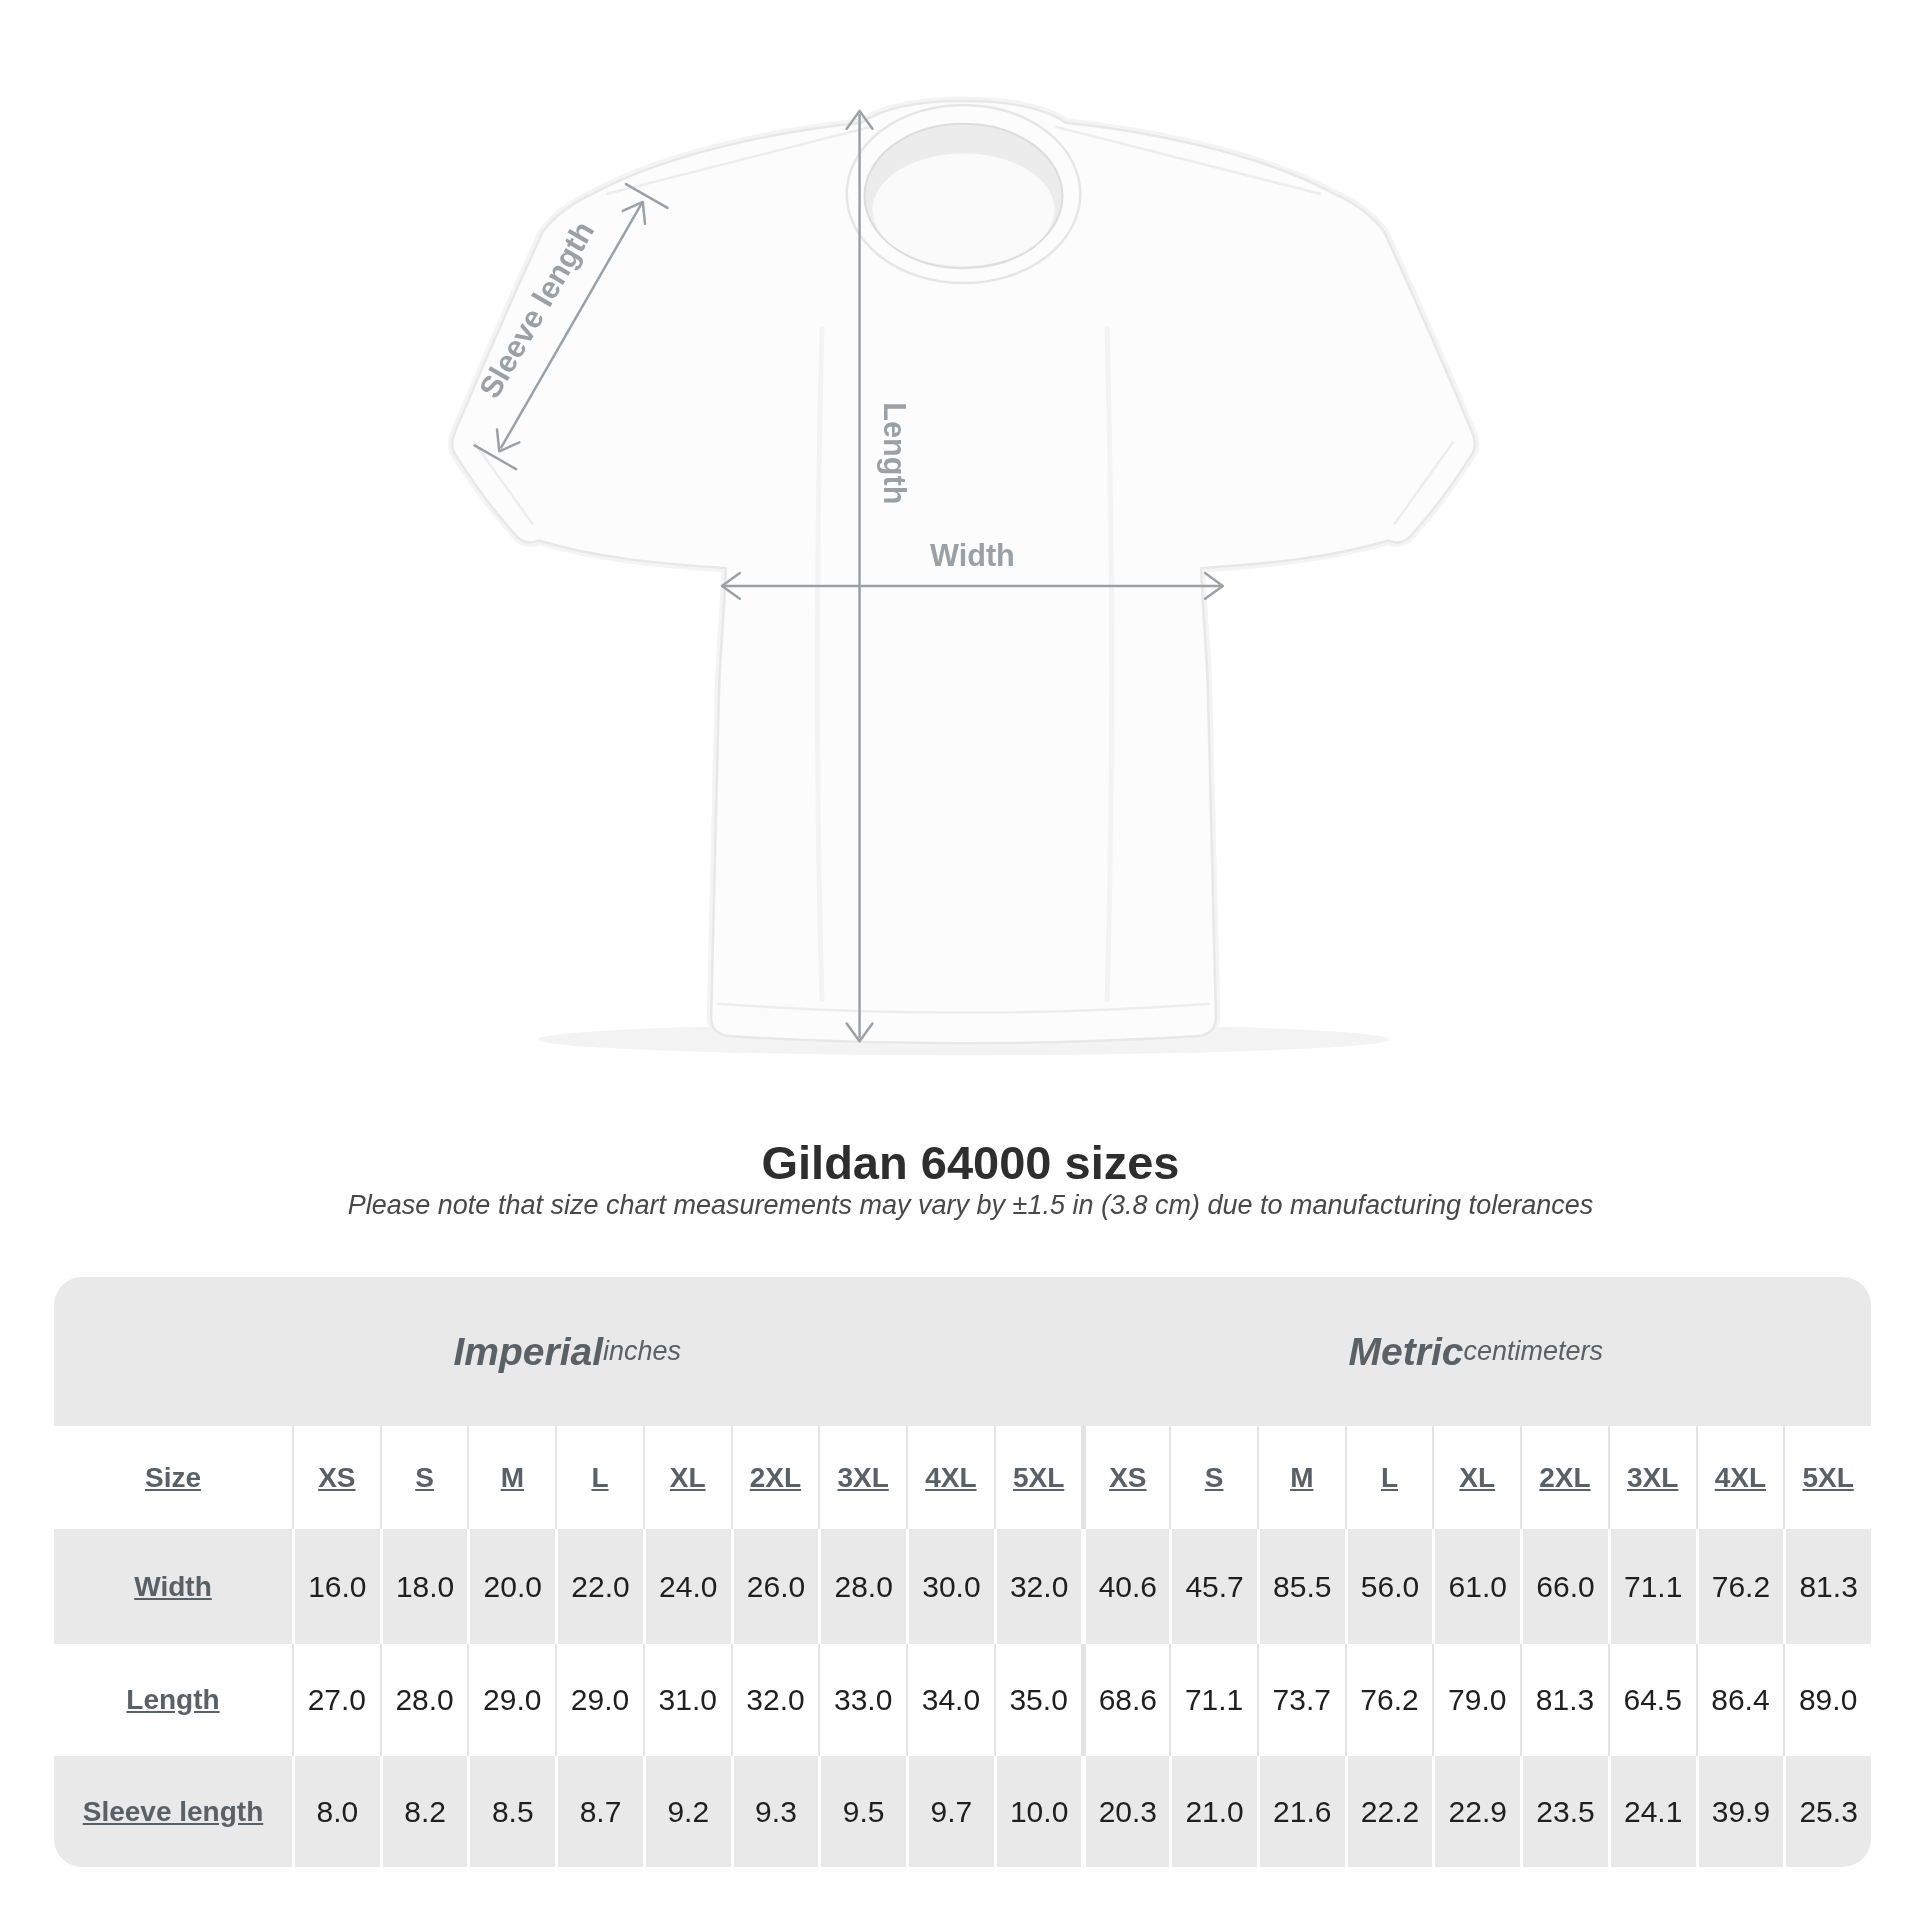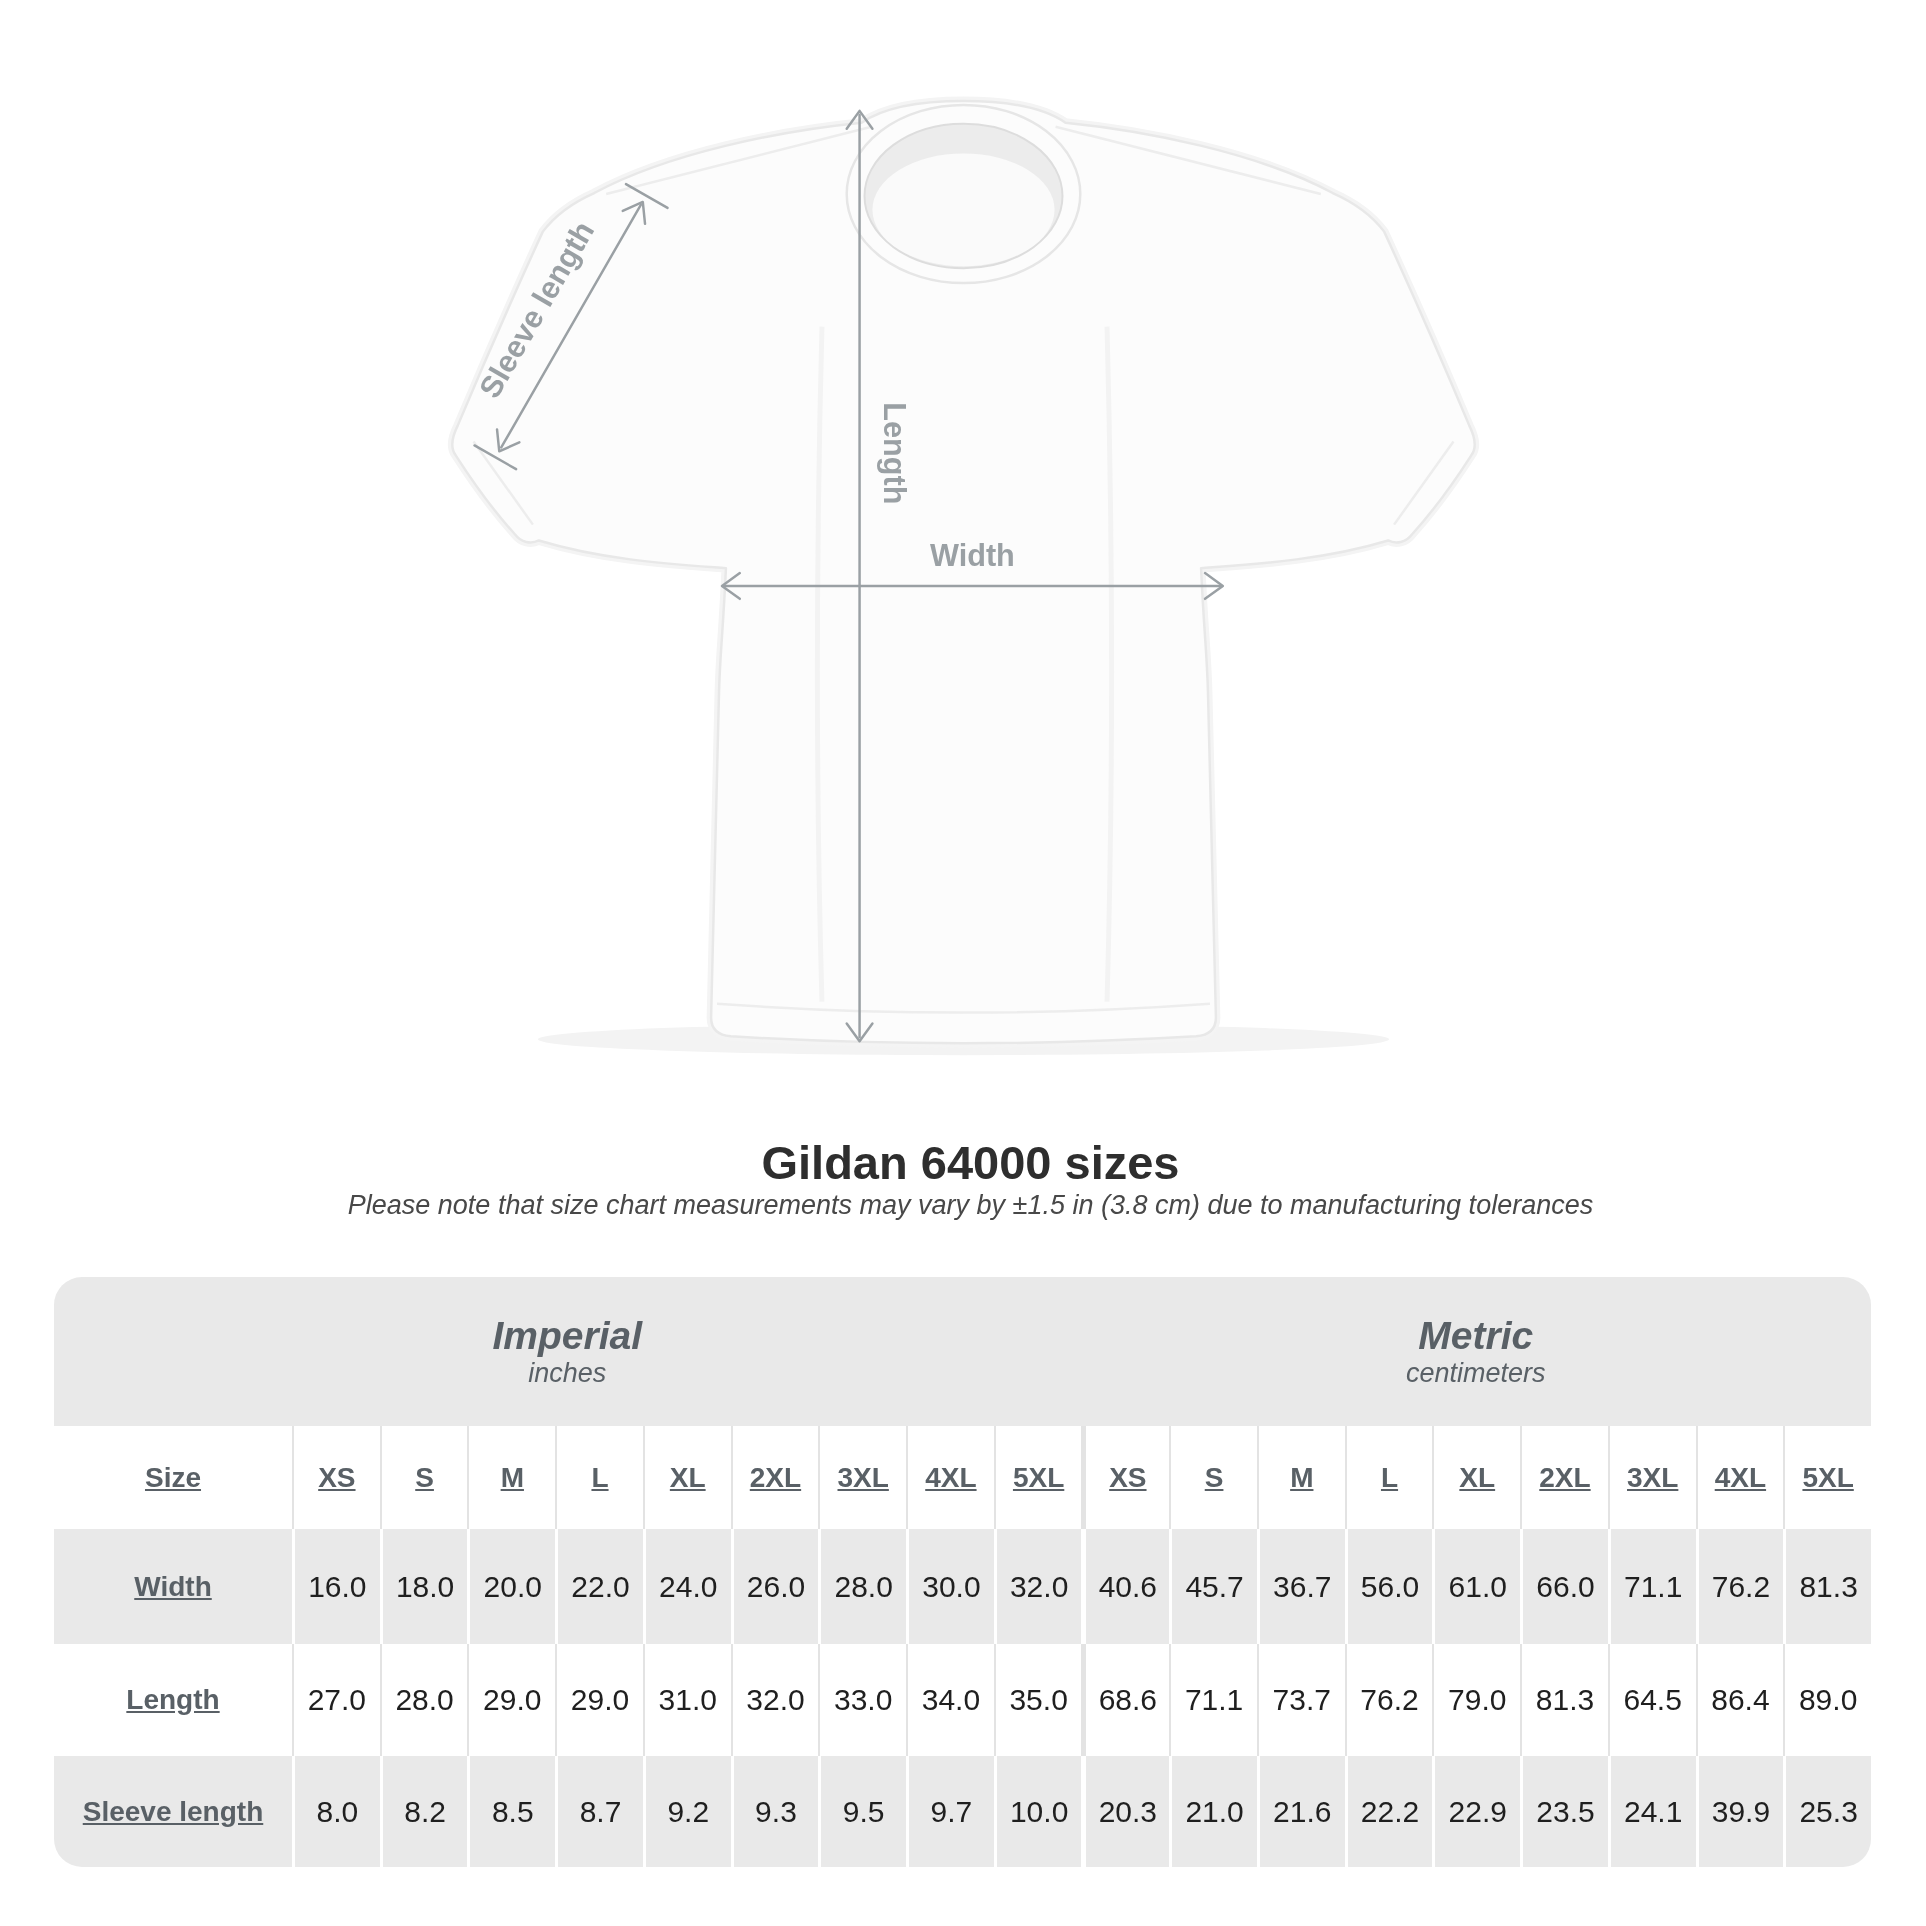--- a/index.html
+++ b/index.html
@@ -8,21 +8,21 @@
   
   .shirt-svg{position:absolute;top:0;left:0;}
   .anno{font-family:"Liberation Sans", sans-serif;font-size:31px;font-weight:bold;fill:#9aa0a4;}
   
   .heading{position:absolute;top:1135px;left:7px;width:100%;text-align:center;}
   .title{font-size:47px;font-weight:bold;color:#2e2e2e;}
   .subtitle{font-size:27px;font-style:italic;color:#484848;}
   
   .size-table{position:absolute;left:54px;top:1277px;width:1817px;}
   .band{display:flex;background:#e9e9e9;border-radius:28px 28px 0 0;height:149px;}
-  .band-half{display:flex;flex-direction:column;align-items:center;justify-content:center;}
+  .band-half{display:flex;align-items:center;justify-content:center;}
   .band-half.imperial{width:56.5%;}
   .band-half.metric{width:43.5%;}
   .group-label{font-size:39px;font-weight:bold;font-style:italic;color:#596066;}
   .group-sub{font-size:27px;font-style:italic;color:#596066;}
   .grid{display:grid;grid-template-columns:238px repeat(18,1fr);grid-template-rows:103px 115px 112px 111px;}
   .cell{display:flex;align-items:center;justify-content:center;font-size:30px;color:#1f1f1f;
         border-left:2px solid transparent;}
   .cell.head,.cell.label-col{font-weight:bold;font-size:28px;color:#596066;text-decoration:underline;}
   .row-white{background:#ffffff;border-left-color:#e3e3e3;}
   .row-gray{background:#e9e9e9;border-left-color:#ffffff;}
@@ -145,21 +145,21 @@
         <div class="cell row-gray">18.0</div>
         <div class="cell row-gray">20.0</div>
         <div class="cell row-gray">22.0</div>
         <div class="cell row-gray">24.0</div>
         <div class="cell row-gray">26.0</div>
         <div class="cell row-gray">28.0</div>
         <div class="cell row-gray">30.0</div>
         <div class="cell row-gray">32.0</div>
         <div class="cell row-gray gstart">40.6</div>
         <div class="cell row-gray">45.7</div>
-        <div class="cell row-gray">36.7</div>
+        <div class="cell row-gray">85.5</div>
         <div class="cell row-gray">56.0</div>
         <div class="cell row-gray">61.0</div>
         <div class="cell row-gray">66.0</div>
         <div class="cell row-gray">71.1</div>
         <div class="cell row-gray">76.2</div>
         <div class="cell row-gray">81.3</div>
         <div class="cell label-col row-white">Length</div>
         <div class="cell row-white">27.0</div>
         <div class="cell row-white">28.0</div>
         <div class="cell row-white">29.0</div>

